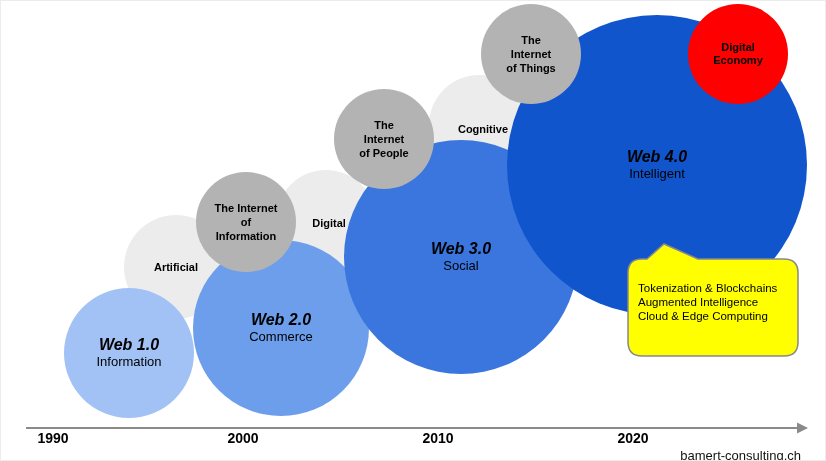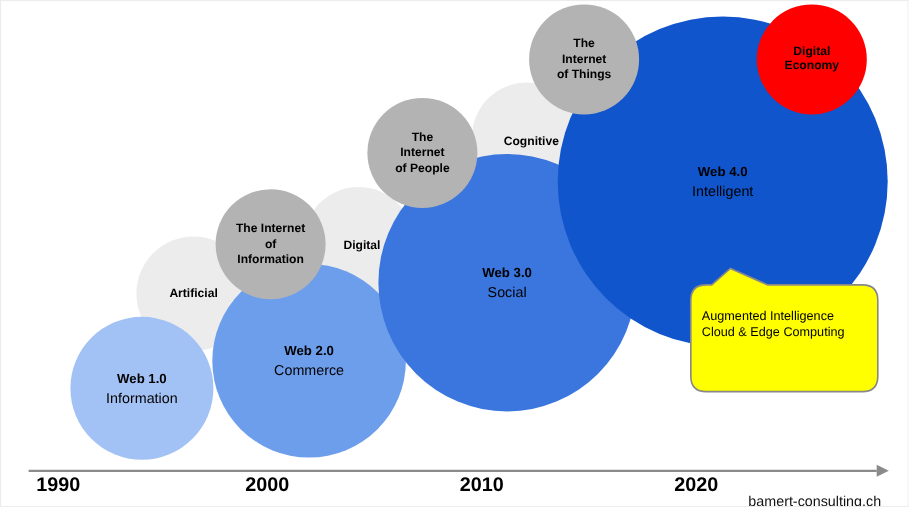--- a/index.html
+++ b/index.html
@@ -19,38 +19,38 @@
   .c-digital{left:275px;top:169px;width:100px;height:100px;}
   .c-cognitive{left:428px;top:74px;width:100px;height:100px;}
   .phase-label{font-size:11px;font-weight:bold;line-height:13px;}
   .c-cognitive .phase-label{transform:translate(4px,4px);}
   .c-digital .phase-label{transform:translate(3px,3px);}
   
   .c-web2{left:192px;top:239px;width:176px;height:176px;background:#6d9eeb;}
   .c-web1{left:63px;top:287px;width:130px;height:130px;background:#a2c2f5;}
   .c-web3{left:343px;top:139px;width:234px;height:234px;background:#3a76de;}
   .c-web4{left:506px;top:14px;width:300px;height:300px;background:#1155cc;}
-  .c-title{font-size:12px;font-weight:bold;line-height:17px;}
+  .c-title{font-size:16px;font-weight:bold;line-height:17px;font-style:italic;}
   .c-sub{font-size:13px;line-height:17px;}
   
   .gray{background:#b3b3b3;}
   .c-info{left:195px;top:171px;width:100px;height:100px;}
   .c-people{left:333px;top:88px;width:100px;height:100px;}
   .c-things{left:480px;top:3px;width:100px;height:100px;}
   .gray-line{font-size:11px;font-weight:bold;line-height:14px;}
   
   .c-red{left:687px;top:3px;width:100px;height:100px;background:#fe0000;}
   .red-line{font-size:11px;font-weight:bold;line-height:13.5px;}
   
   .overlay{position:absolute;left:0;top:0;width:826px;height:461px;}
   
   .callout-text{position:absolute;left:637px;top:280px;width:155px;}
   .callout-line{font-size:11.5px;line-height:14.2px;white-space:nowrap;}
   
-  .year{position:absolute;top:429px;width:60px;text-align:center;font-size:18px;font-weight:bold;}
+  .year{position:absolute;top:429px;width:60px;text-align:center;font-size:14px;font-weight:bold;}
   .y1990{left:22px;} .y2000{left:212px;} .y2010{left:407px;} .y2020{left:602px;}
   
   .footer{position:absolute;top:447px;right:24px;font-size:13px;color:#111;}
 </style>
 </head>
 <body>
 
 <div class="stage">
 
   <div class="circle light c-connected">
@@ -102,20 +102,21 @@
   </div>
 
   <svg class="overlay" viewBox="0 0 826 461">
     <path d="M 697 258 L 663 243 L 646 258 L 641 258 Q 627 258 627 272 L 627 341
              Q 627 355 641 355 L 783 355 Q 797 355 797 341 L 797 272 Q 797 258 783 258 Z" fill="#ffff00" stroke="#888888" stroke-width="1.5"></path>
     <line x1="25" y1="427" x2="796" y2="427" stroke="#8a8a8a" stroke-width="2"></line>
     <polygon points="796,421.5 807,427 796,432.5" fill="#8a8a8a"></polygon>
   </svg>
 
   <div class="callout-text">
+    <div class="callout-line">Tokenization &amp; Blockchains</div>
     <div class="callout-line">Augmented Intelligence</div>
     <div class="callout-line">Cloud &amp; Edge Computing</div>
   </div>
 
   <span class="year y1990">1990</span>
   <span class="year y2000">2000</span>
   <span class="year y2010">2010</span>
   <span class="year y2020">2020</span>
 
   <span class="footer">bamert-consulting.ch</span>

